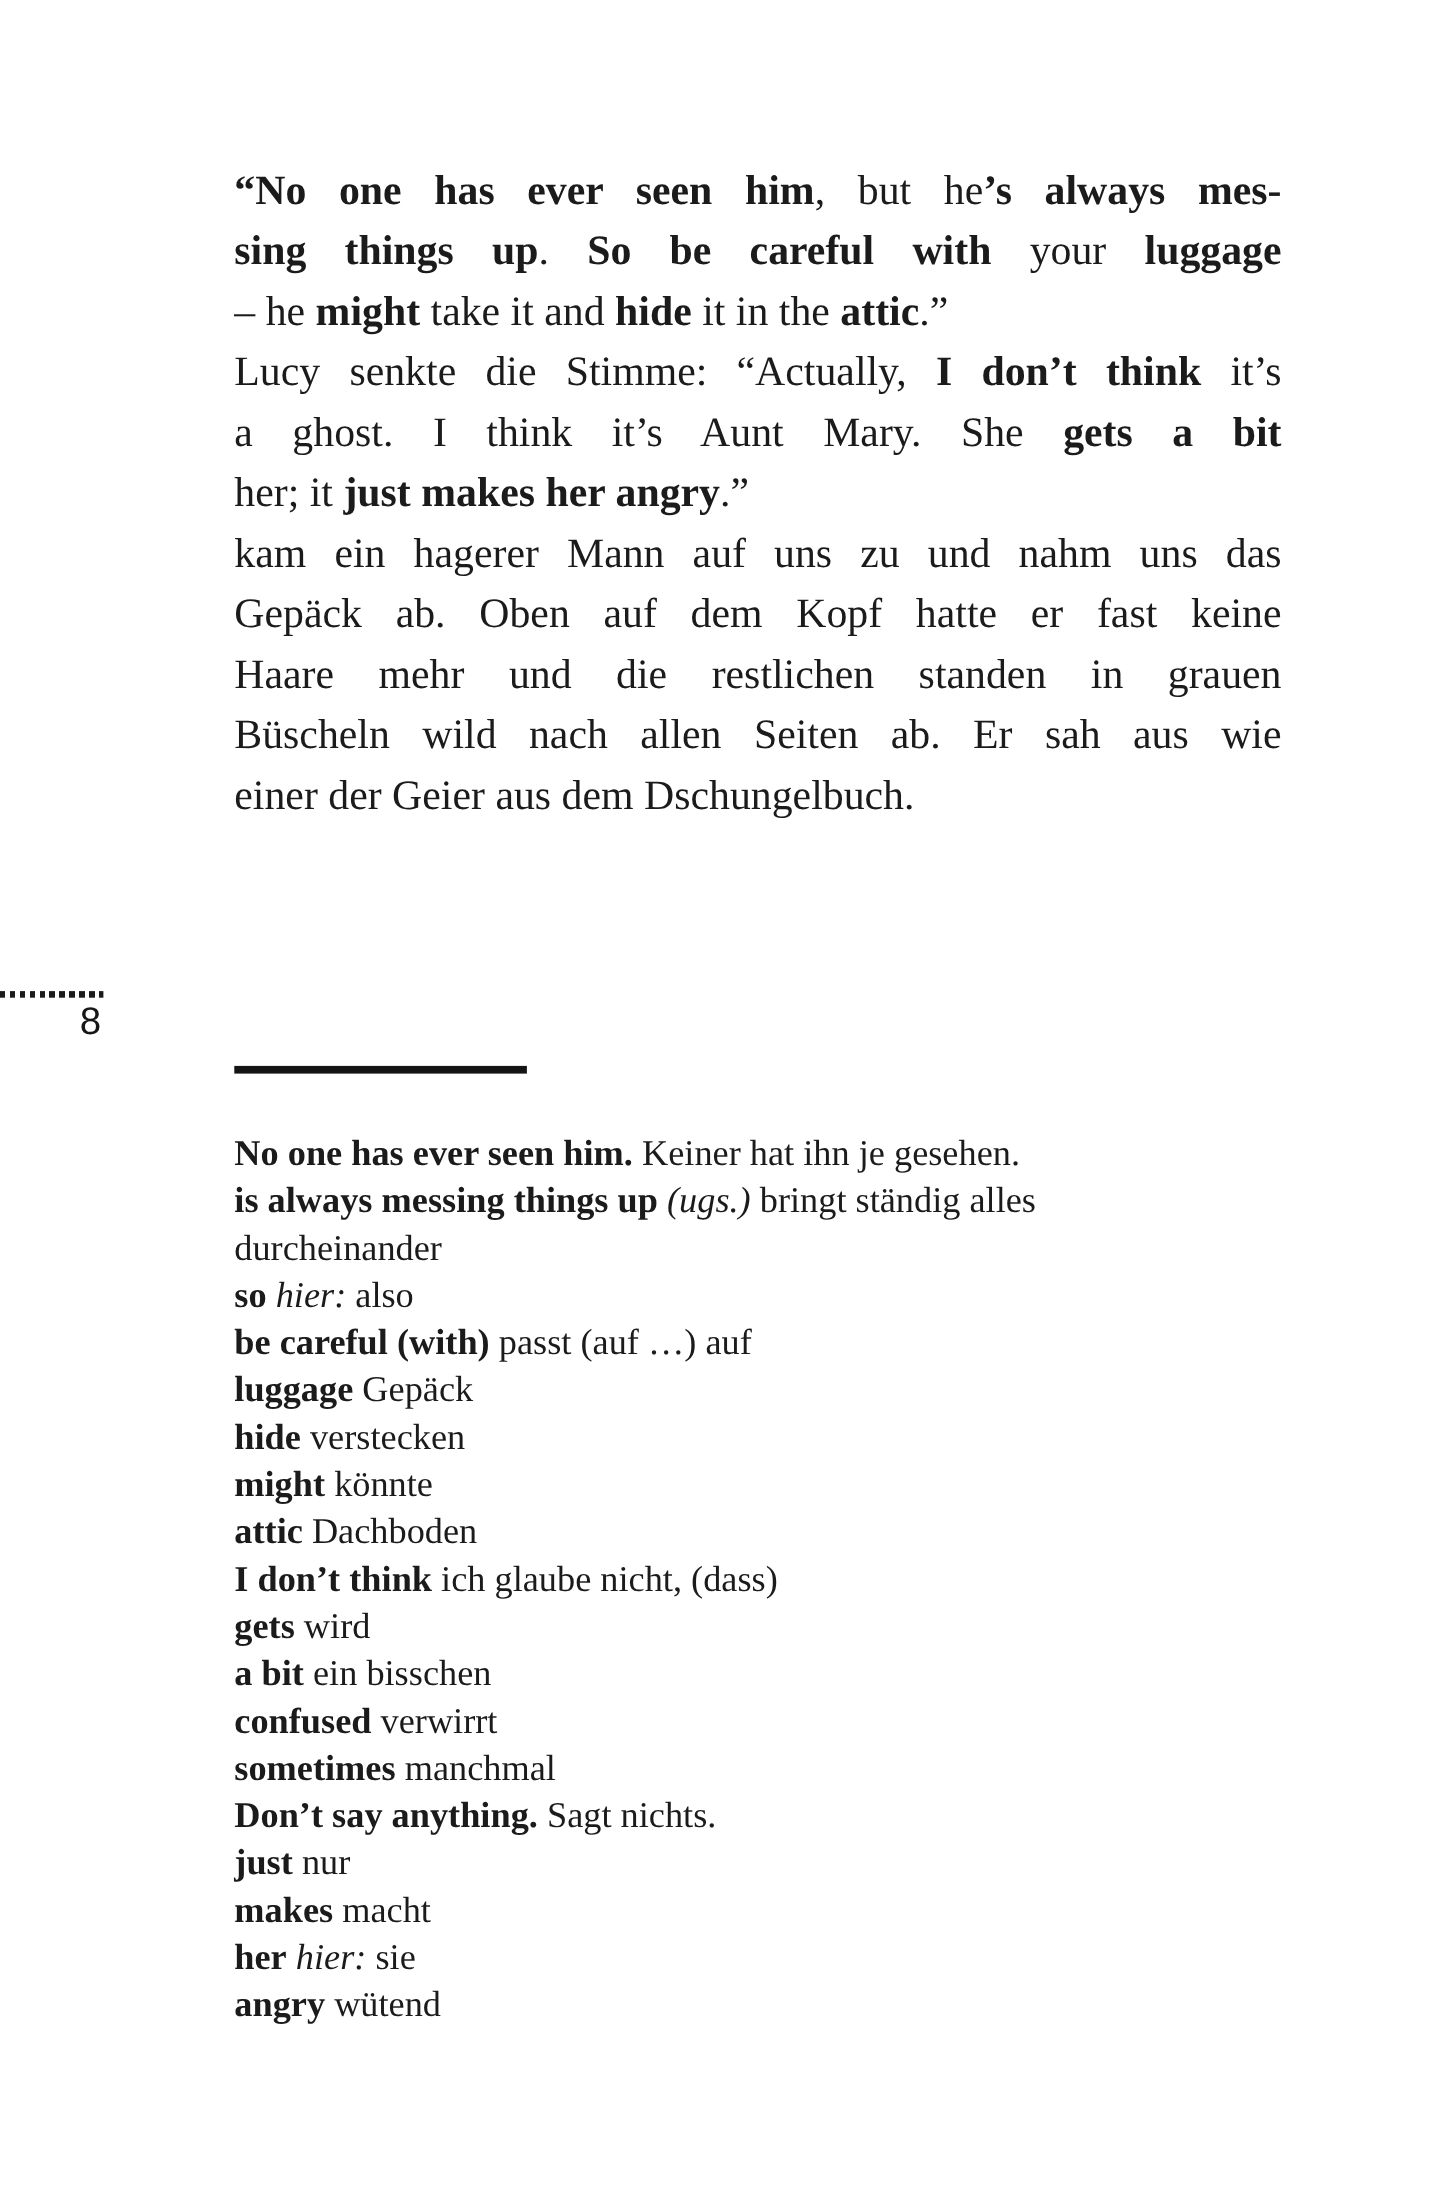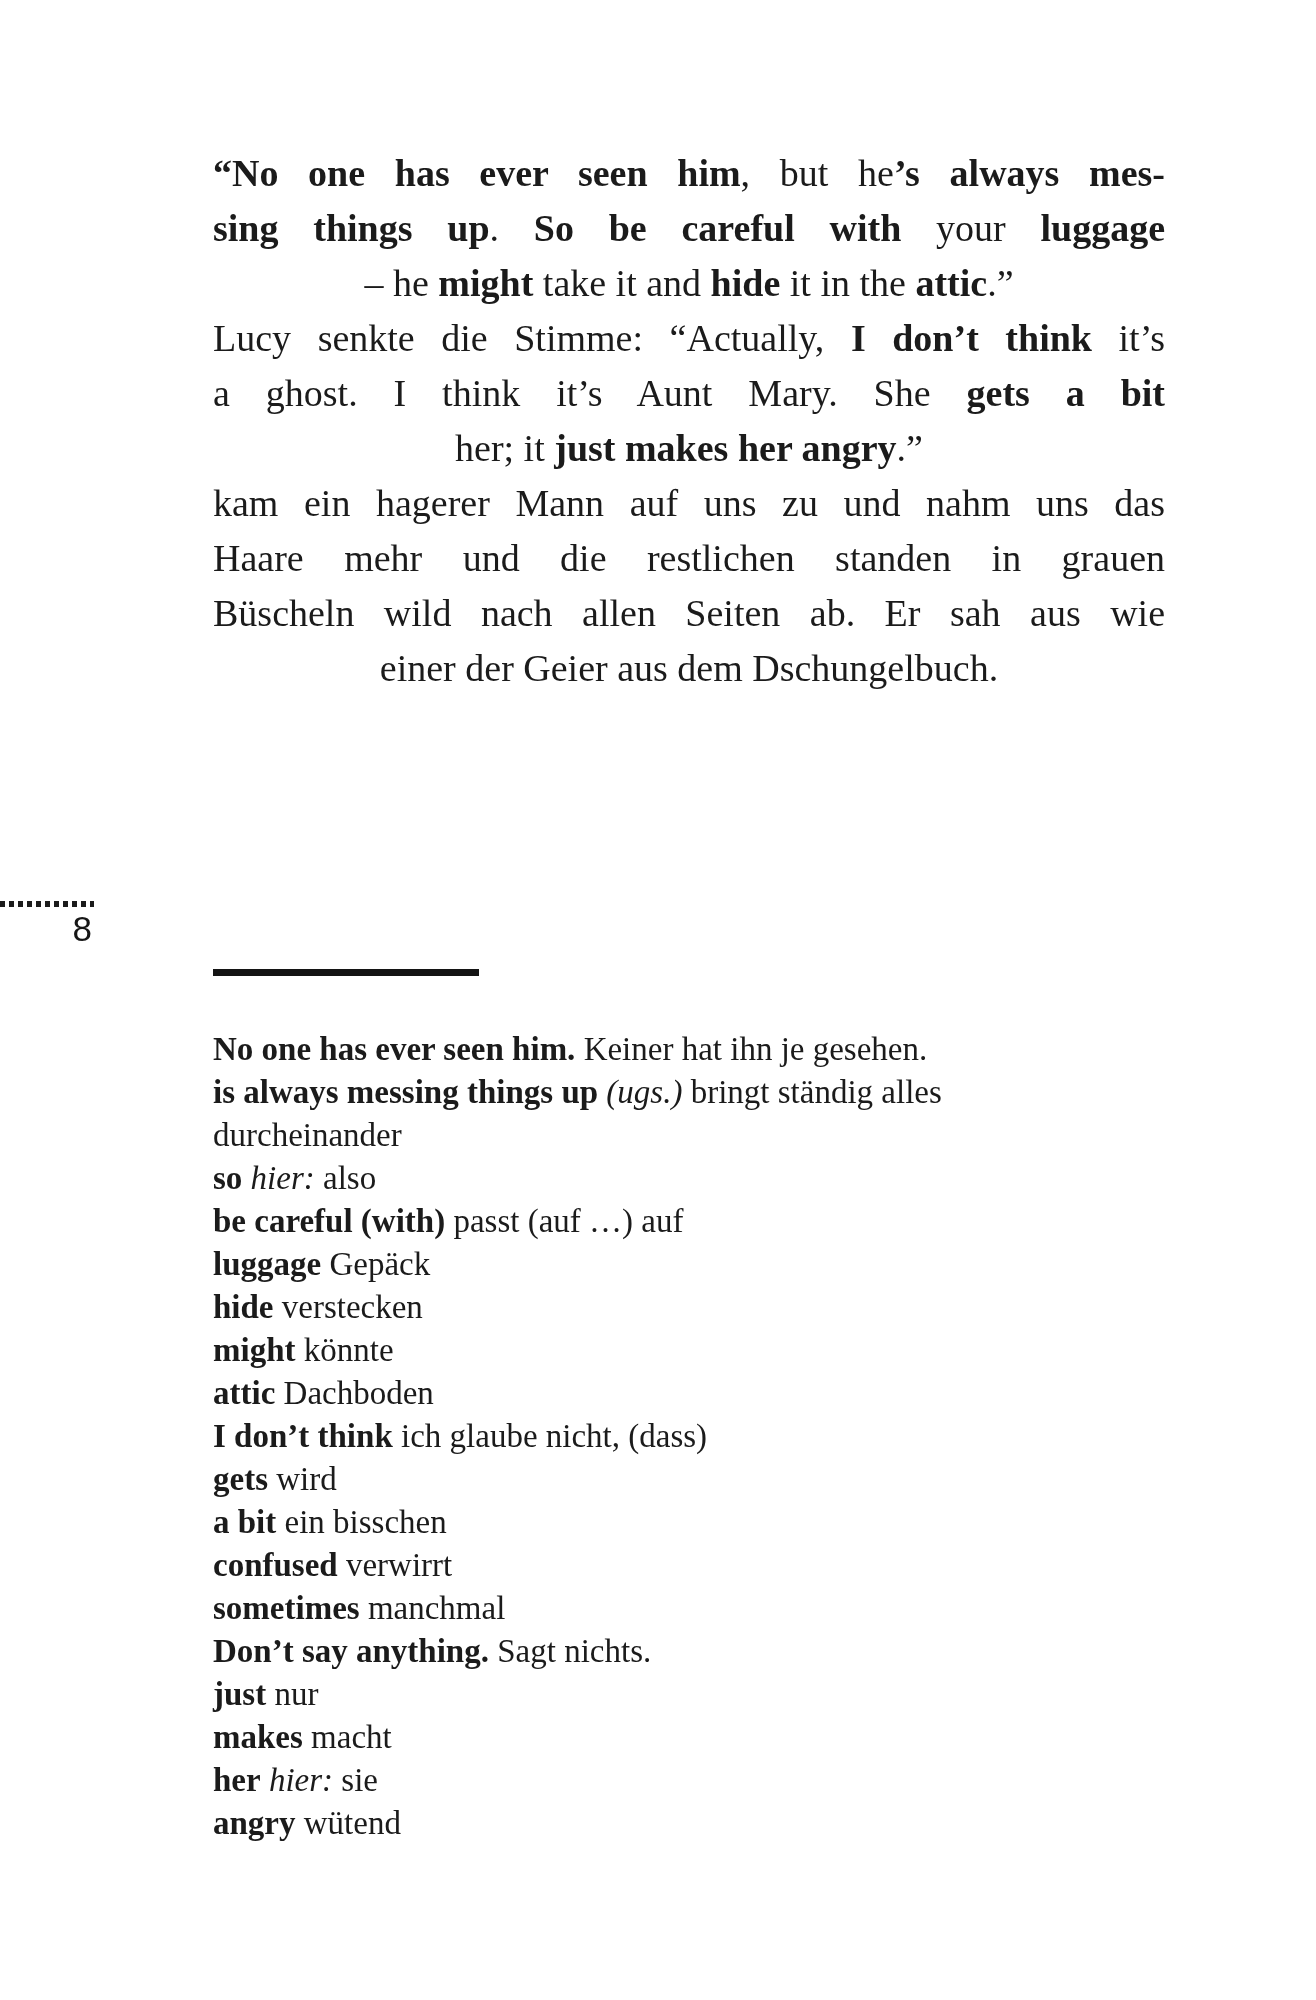--- a/index.html
+++ b/index.html
@@ -16,21 +16,21 @@
     overflow: hidden;
   }
   
   .story {
     position: absolute;
     left: 213px; top: 146px; width: 952px;
     font-size: 38px;
     line-height: 55px;
     color: #1b1b1b;
   }
-  .line { text-align: center; }
+  .line { text-align: left; }
   .line.just { text-align: justify; text-align-last: justify; }
   .b { font-weight: bold; margin-top: 24px; }
   .i { font-style: italic; text-align: right; }
   
   .marker { position: absolute; left: 0; top: 901px; width: 94px; }
   .dots {
     height: 6px;
     background: repeating-linear-gradient(90deg, #1b1b1b 0 5px, transparent 5px 9px);
   }
   .pagenum {
@@ -60,20 +60,21 @@
 <div class="page">
 
   <div class="story" id="story">
       <div class="line just"><span class="b">“No one has ever seen him</span><span>, but he</span><span class="b">’s always mes-</span></div>
       <div class="line just"><span class="b">sing things up</span><span>. </span><span class="b">So be careful with</span><span> your </span><span class="b">luggage</span></div>
       <div class="line"><span>– he </span><span class="b">might</span><span> take it and </span><span class="b">hide</span><span> it in the </span><span class="b">attic</span><span>.”</span></div>
       <div class="line just"><span>Lucy senkte die Stimme: “Actually, </span><span class="b">I don’t think</span><span> it’s</span></div>
       <div class="line just"><span>a ghost. I think it’s Aunt Mary. She </span><span class="b">gets a bit</span></div>
       <div class="line"><span>her; it </span><span class="b">just makes her angry</span><span>.”</span></div>
       <div class="line just"><span>kam ein hagerer Mann auf uns zu und nahm uns das</span></div>
+      <div class="line just"><span>Gepäck ab. Oben auf dem Kopf hatte er fast keine</span></div>
       <div class="line just"><span>Haare mehr und die restlichen standen in grauen</span></div>
       <div class="line just"><span>Büscheln wild nach allen Seiten ab. Er sah aus wie</span></div>
       <div class="line"><span>einer der Geier aus dem Dschungelbuch.</span></div>
     </div>
 
   <div class="marker">
     <div class="dots"></div>
     <div class="pagenum">8</div>
   </div>
 

